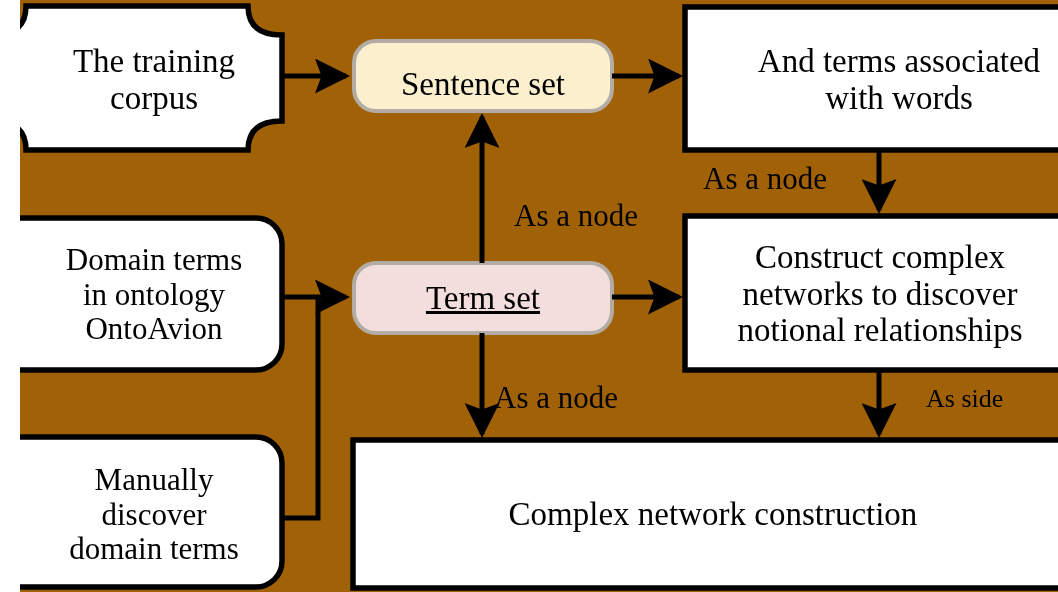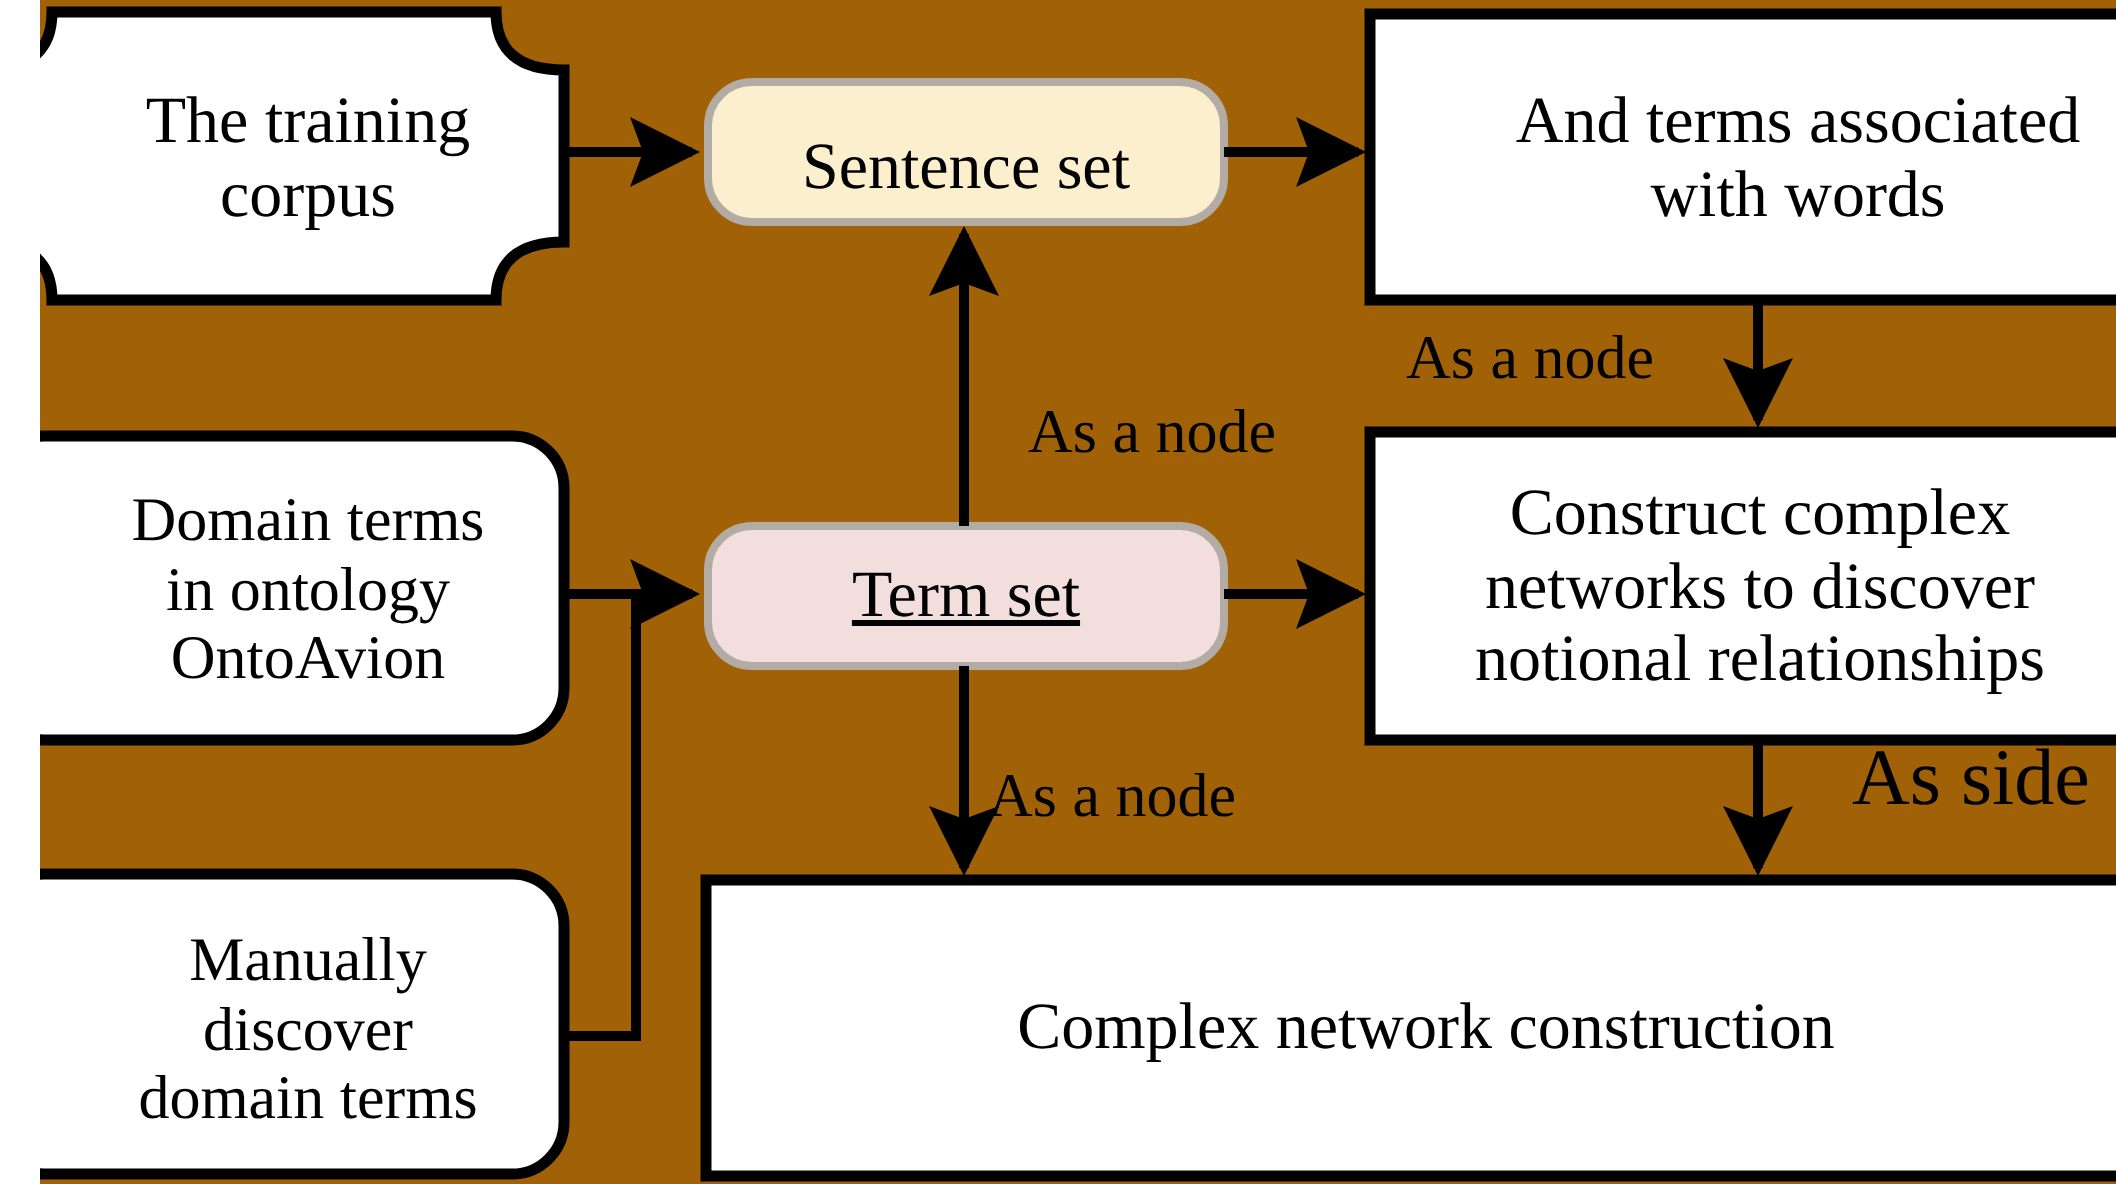--- a/index.html
+++ b/index.html
@@ -47,21 +47,21 @@
   #lbl-terms-assoc     { left: 652px; top: 10px;  width: 390px; height: 140px; font-size: 33px; padding-left: 32px; }
   #lbl-domain-terms    { left: 6px;   top: 222px; width: 256px; height: 146px; font-size: 31px; }
   #lbl-term-set        { left: 332px; top: 262px; width: 262px; height: 72px;  font-size: 33px; text-decoration: underline; }
   #lbl-construct       { left: 664px; top: 218px; width: 392px; height: 152px; font-size: 33px; }
   #lbl-manual-terms    { left: 6px;   top: 442px; width: 256px; height: 146px; font-size: 31px; }
   #lbl-complex-net     { left: 332px; top: 440px; width: 722px; height: 148px; font-size: 33px; }
   
   #lbl-edge-topright   { left: 683px; top: 163px; font-size: 31px; }
   #lbl-edge-mid        { left: 494px; top: 200px; font-size: 31px; }
   #lbl-edge-down       { left: 474px; top: 382px; font-size: 31px; }
-  #lbl-edge-side       { left: 906px; top: 369px; font-size: 40px; }
+  #lbl-edge-side       { left: 906px; top: 386px; font-size: 26px; }
 </style>
 </head>
 <body>
 
 <div id="canvas">
 
   <svg id="flow-svg" viewBox="0 0 1058 592">
     <defs>
       <marker id="arrowhead" markerWidth="7" markerHeight="7" refX="6.2" refY="3.5" orient="auto" markerUnits="strokeWidth">
         <path d="M0,0 L7,3.5 L0,7 L1.3,3.5 Z" fill="#000000"></path>

